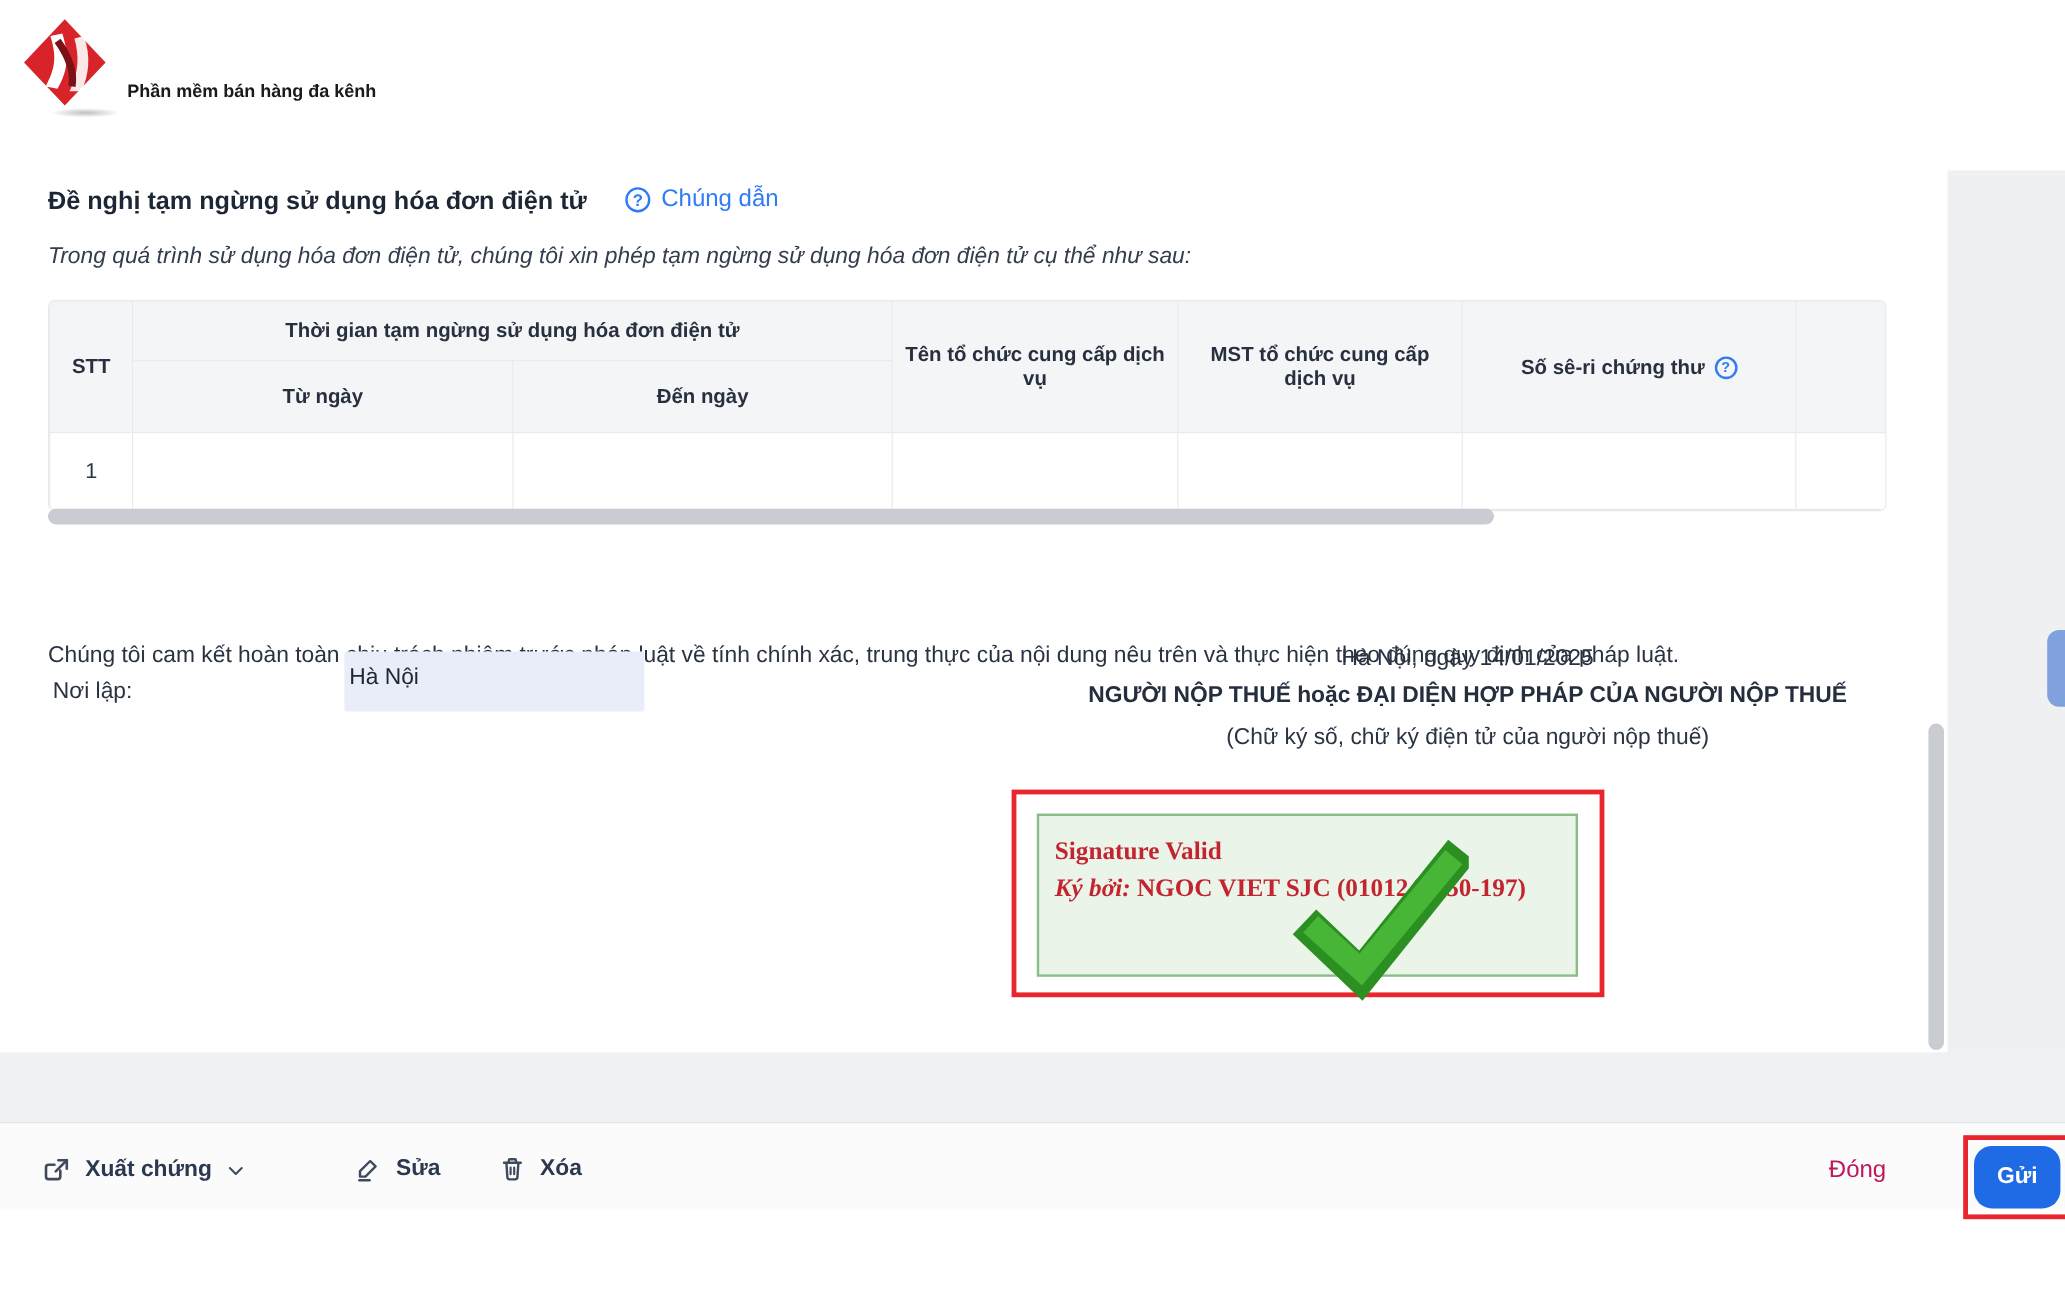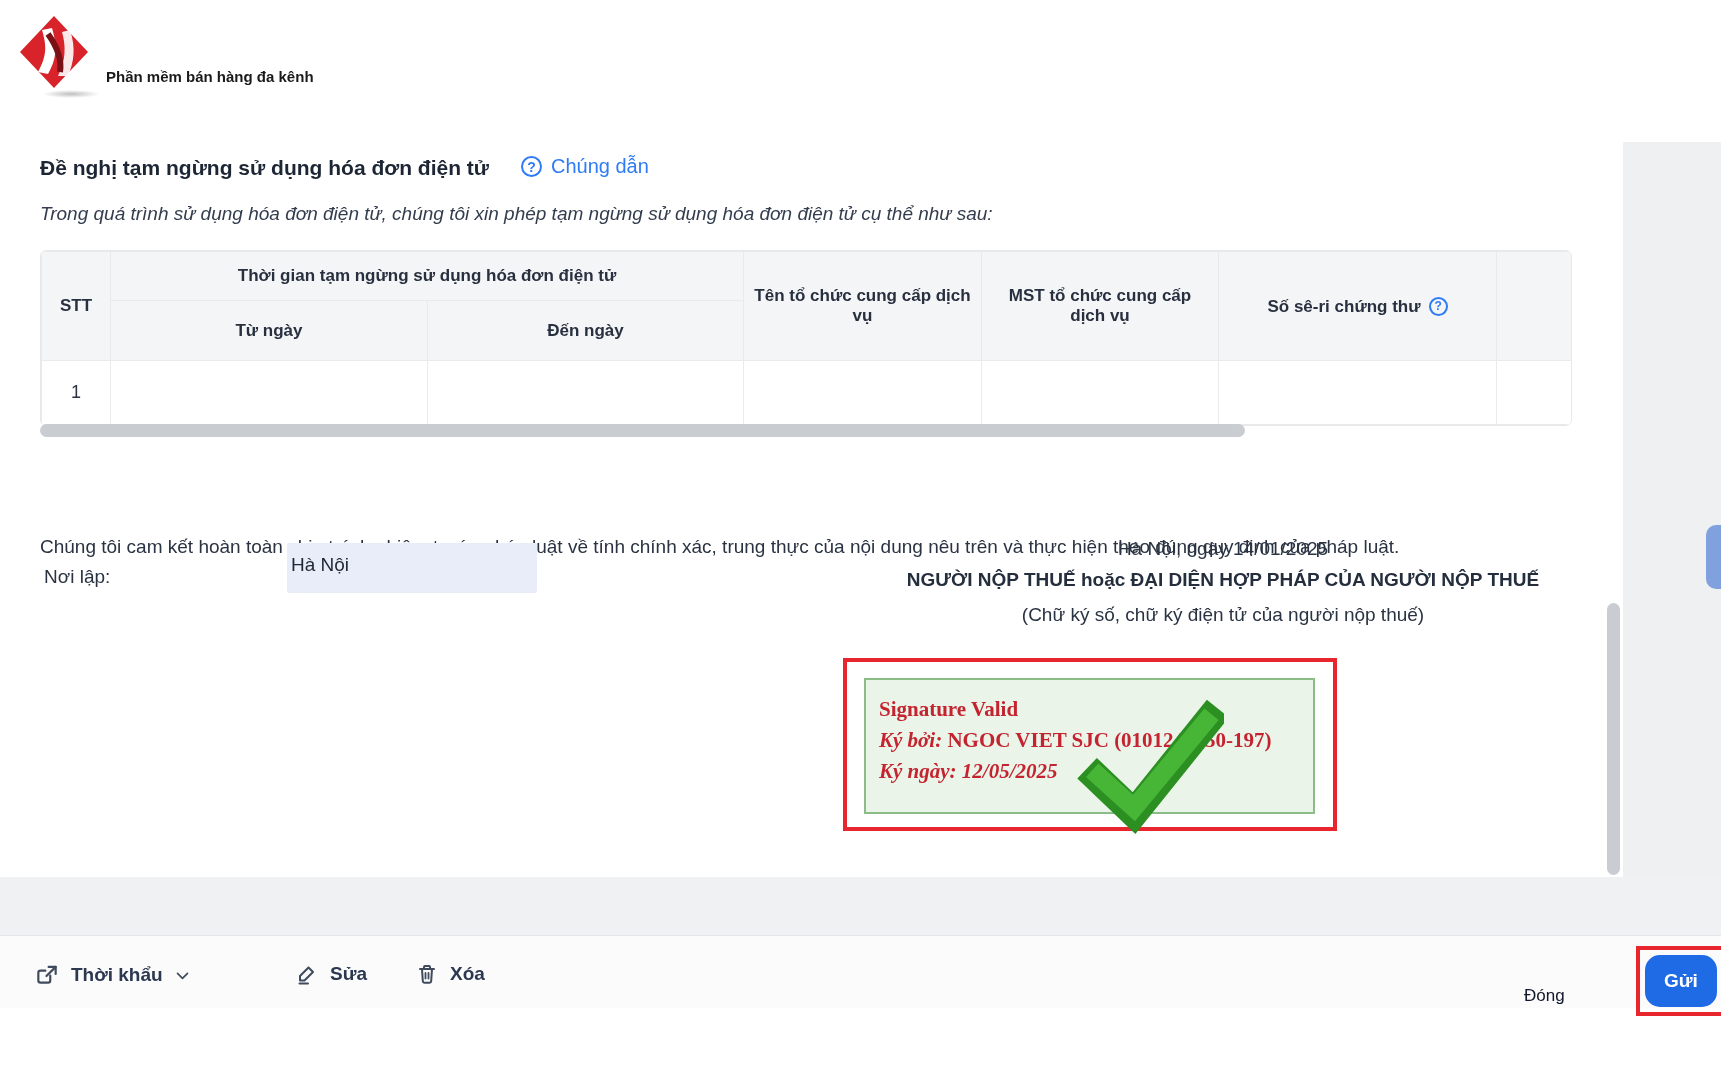--- a/index.html
+++ b/index.html
@@ -63,21 +63,21 @@
   .backdrop-right{left:1623px;top:142px;width:98px;height:793px;background:#eef0f2;}
   .backdrop-bottom{left:0;top:877px;width:1721px;height:58px;background:#eff1f3;}
   .vscroll-thumb{left:1607px;top:603px;width:13px;height:272px;background:#c9cdd2;border-radius:7px;}
   .edge-pill{left:1706px;top:525px;width:30px;height:64px;background:#5b87d7;border-radius:10px 0 0 10px;opacity:.75;}
 
   
   .footer{left:0;top:935px;width:1721px;height:72px;background:#fbfbfc;border-top:1px solid #e3e5e8;}
   .fbtn{position:absolute;display:flex;align-items:center;gap:11px;cursor:pointer;
     font-size:19px;font-weight:600;color:#2b3850;}
   .fbtn svg{display:block;}
-  .close-link{left:1520px;top:956px;font-size:17px;color:#0f172a;cursor:pointer;padding:8px 4px;margin-top:22px;}
+  .close-link{left:1520px;top:956px;font-size:20px;color:#be185d;cursor:pointer;padding:8px 4px;}
   .submit-annotation{left:1636px;top:946px;width:95px;height:70px;border:4px solid #e8262d;box-sizing:border-box;}
   .submit-btn{left:1645px;top:955px;width:72px;height:52px;background:#1f6ae5;border:none;border-radius:15px;
     color:#ffffff;font-size:19px;font-weight:600;font-family:"Liberation Sans",sans-serif;cursor:pointer;}
 </style>
 </head>
 <body>
 
 <div class="abs backdrop-right"></div>
 <div class="abs backdrop-bottom"></div>
 <div class="abs vscroll-thumb"></div>
@@ -151,37 +151,36 @@
 <div class="abs sig-col">
   <div class="date-line">Hà Nội, ngày 14/01/2025</div>
   <div class="signer-title">NGƯỜI NỘP THUẾ hoặc ĐẠI DIỆN HỢP PHÁP CỦA NGƯỜI NỘP THUẾ</div>
   <div class="signer-subtitle">(Chữ ký số, chữ ký điện tử của người nộp thuế)</div>
 </div>
 
 <div class="abs stamp-outer">
   <div class="stamp-inner">
     <div>Signature Valid</div>
     <div><span class="stamp-it">Ký bởi:</span><span> NGOC VIET SJC (0101243150-197)</span></div>
-    <div><span class="stamp-it">Ký ngày:</span><span class="stamp-it"> 12/05/2025</span></div>
     <svg class="stamp-check" viewBox="0 0 180 160">
       <path d="M28 92 L72 134 L162 22" fill="none" stroke="#2c8f22" stroke-width="34" stroke-linecap="square"></path>
       <path d="M30 90 L72 128 L158 24" fill="none" stroke="#47b637" stroke-width="22" stroke-linecap="square"></path>
     </svg>
   </div>
 </div>
 
 <div class="abs footer"></div>
 
 <div class="abs fbtn" style="left:34px;top:962px;">
   <svg width="26" height="26" viewBox="0 0 24 24">
     <path d="M15 12.5V17a2 2 0 0 1-2 2H6a2 2 0 0 1-2-2v-7a2 2 0 0 1 2-2h4.5" fill="none" stroke="#3f4a5c" stroke-width="2" stroke-linecap="round"></path>
     <path d="M13.5 4.5H20V11" fill="none" stroke="#3f4a5c" stroke-width="2" stroke-linecap="round" stroke-linejoin="round"></path>
     <path d="M20 4.5 L11.5 13" fill="none" stroke="#3f4a5c" stroke-width="2" stroke-linecap="round"></path>
   </svg>
-  <span>Thời khẩu</span>
+  <span>Xuất chứng</span>
   <svg width="17" height="17" viewBox="0 0 24 24">
     <path d="M5 9 L12 16 L19 9" fill="none" stroke="#3f4a5c" stroke-width="2.4" stroke-linecap="round" stroke-linejoin="round"></path>
   </svg>
 </div>
 
 <div class="abs fbtn" style="left:295px;top:962px;">
   <svg width="24" height="24" viewBox="0 0 24 24">
     <path d="M13.5 5.5 L18 10 L9.5 18.5 H5 V14 Z" fill="none" stroke="#3f4a5c" stroke-width="2" stroke-linejoin="round"></path>
     <path d="M4.5 21.5 H13" stroke="#3f4a5c" stroke-width="2" stroke-linecap="round"></path>
   </svg>

